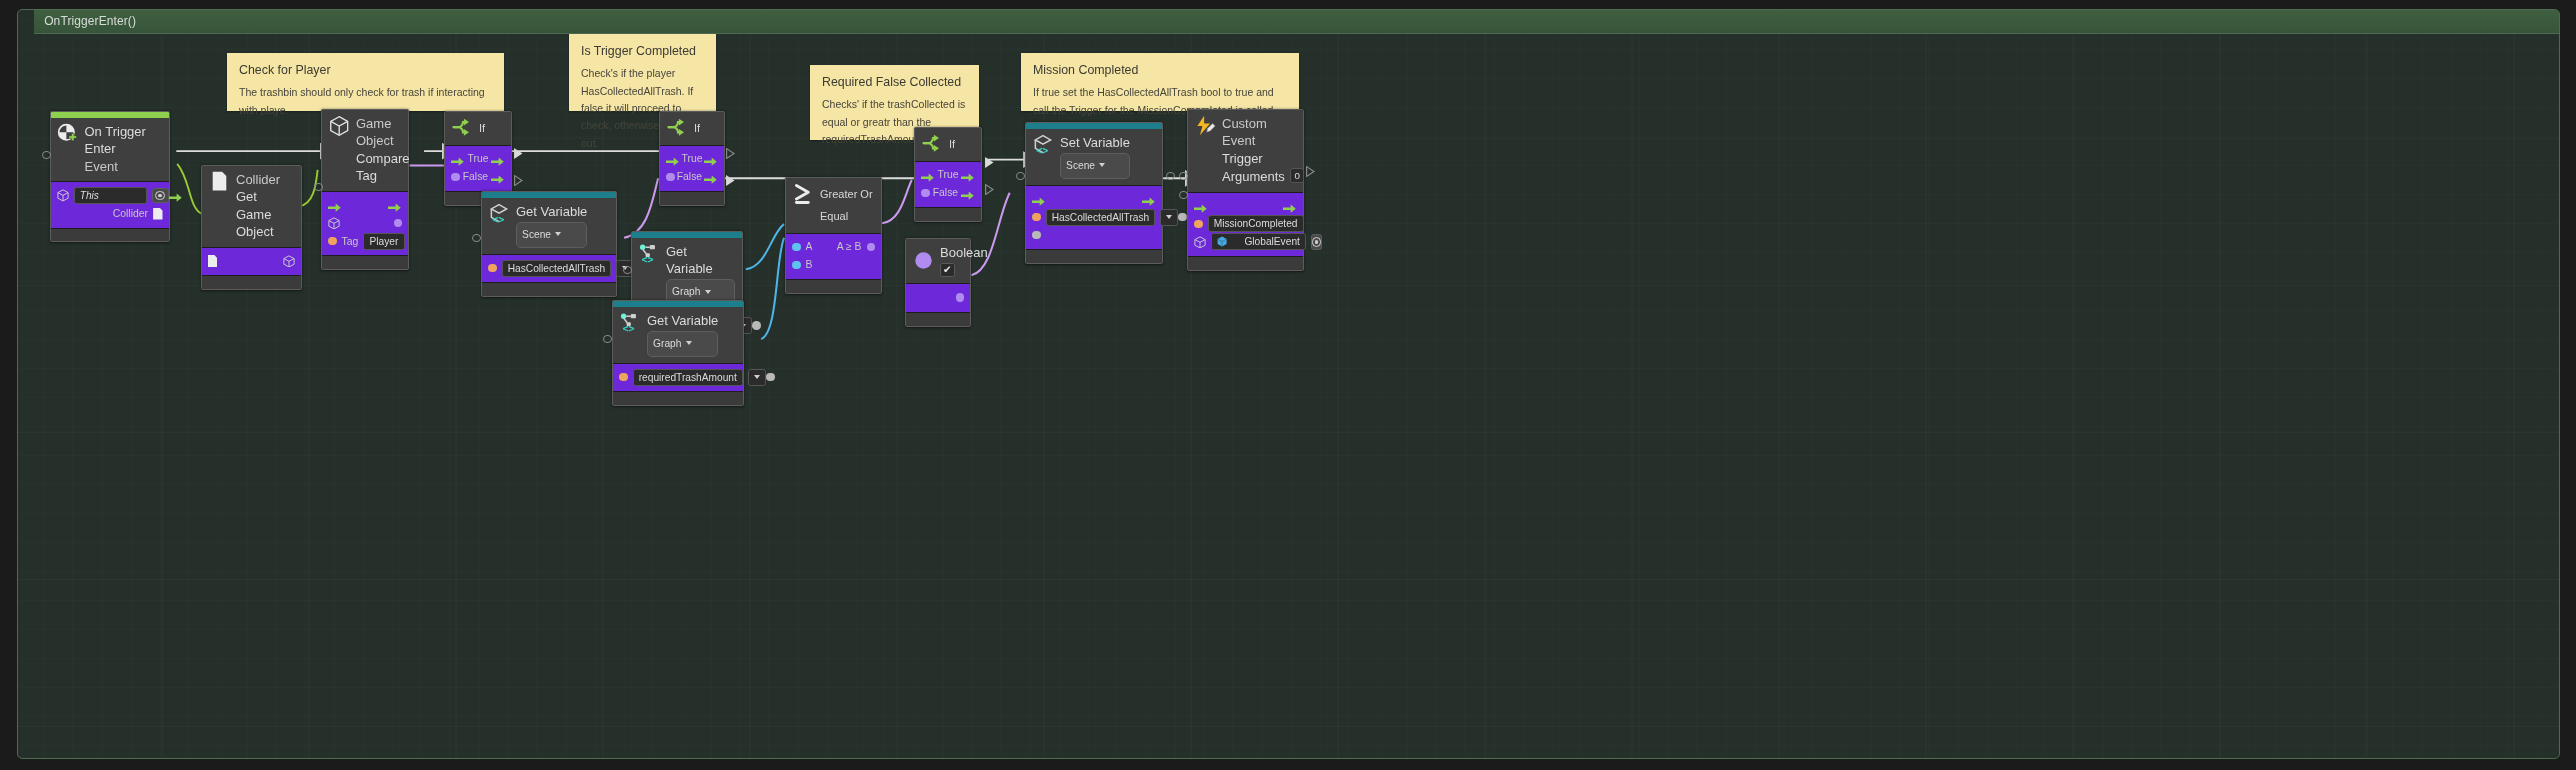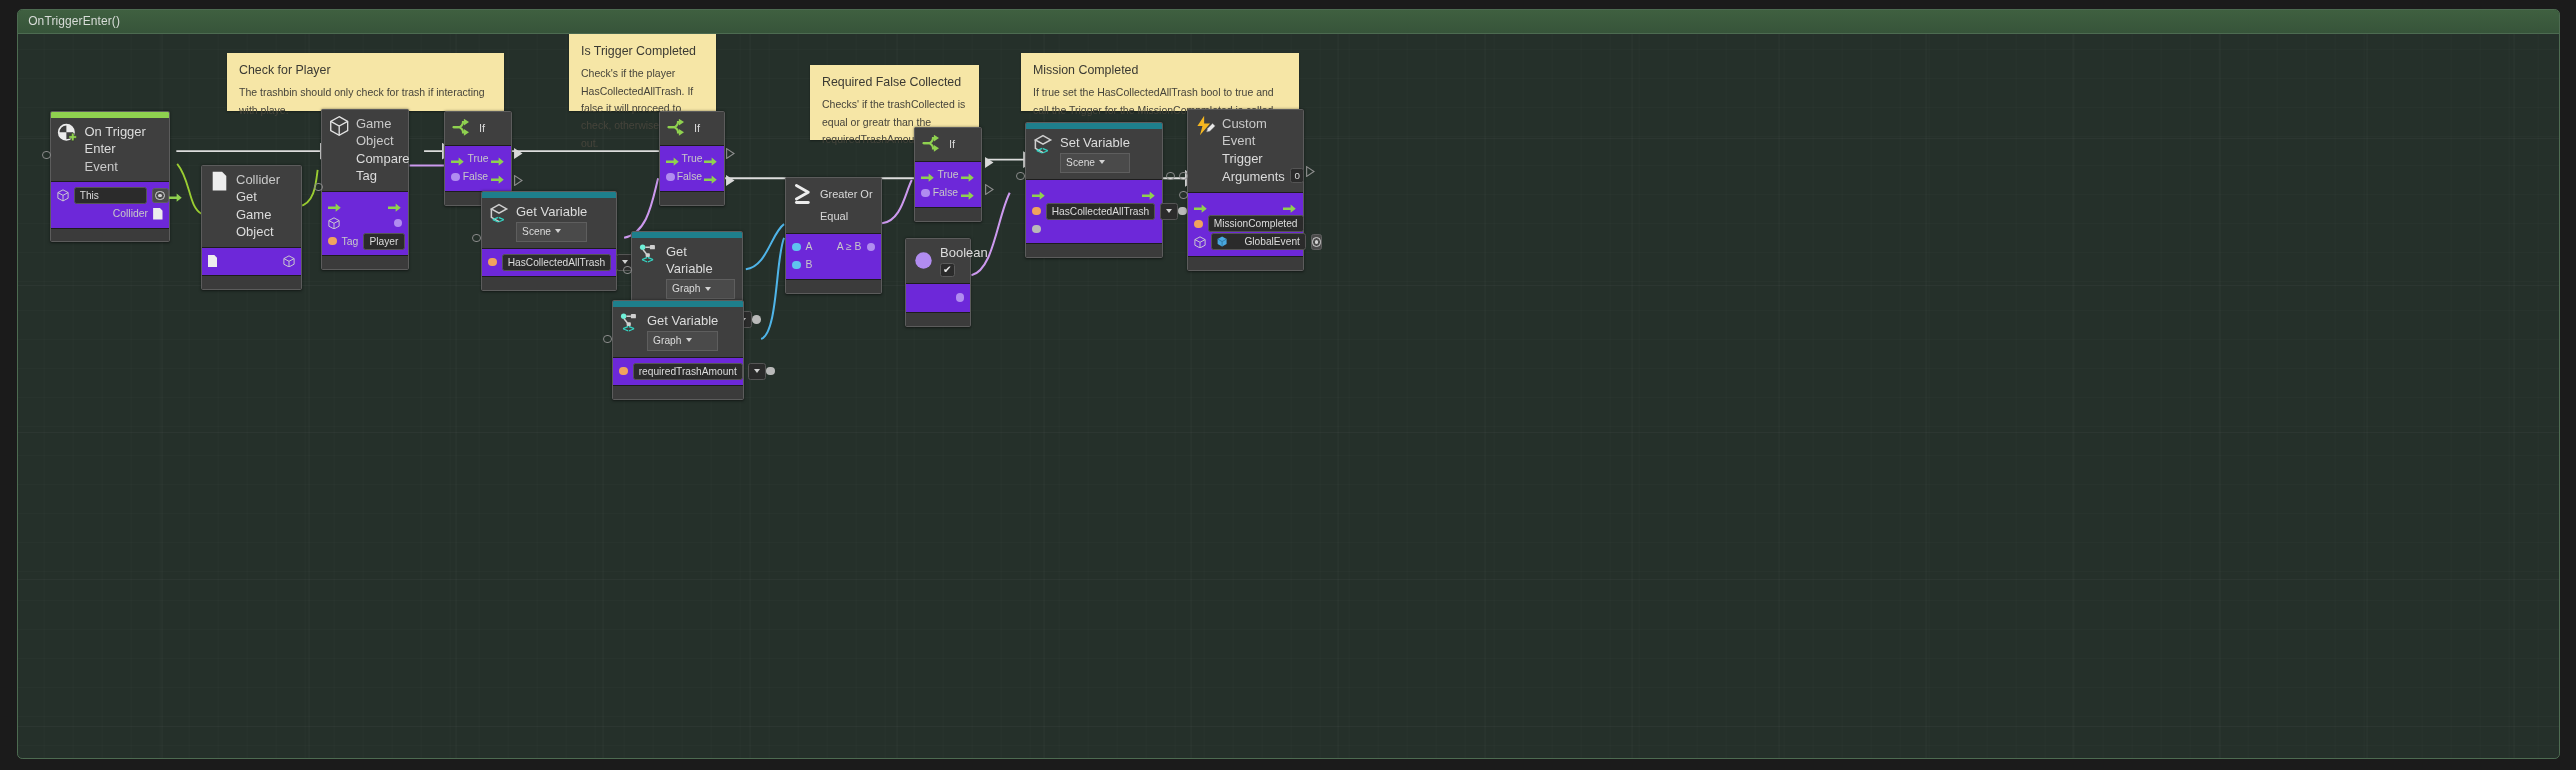--- a/index.html
+++ b/index.html
@@ -30,21 +30,21 @@
     background-image:
       linear-gradient(to right, rgba(255,255,255,0.030) 0.9px, transparent 0.9px),
       linear-gradient(to bottom, rgba(255,255,255,0.030) 0.9px, transparent 0.9px),
       linear-gradient(to right, rgba(255,255,255,0.015) 0.9px, transparent 0.9px),
       linear-gradient(to bottom, rgba(255,255,255,0.015) 0.9px, transparent 0.9px);
     background-size: 147px 147px, 147px 147px, 29px 29px, 29px 29px;
     background-position: -3.4px -19px, -3.4px -19px, -3.4px -19px, -3.4px -19px;
     pointer-events: none;
   }
   .group-header {
-    position: absolute; left: 0; top: 0;
+    position: absolute; left: 16px; top: 0;
     width: 100%; height: 24px;
     background: linear-gradient(to bottom, #3f6040, #37543a);
     border-bottom: 0.9px solid #4d6b51;
     display: flex; align-items: center;
     padding-left: 10.2px;
   }
   .group-title {
     color: #d8dcd8; font-size: 12px; letter-spacing: 0.1px;
   }
 
@@ -149,25 +149,25 @@
     font-size: 10.2px;
     padding: 1.7px 5.1px;
     height: 17px;
     display: flex; align-items: center;
     white-space: nowrap;
   }
   .field-wide { min-width: 73px; }
   .chip {
     background: #4a4a4a;
     border: 0.9px solid #5e5e5e;
-    border-radius: 0;
+    border-radius: 5px;
     color: #dcdcdc;
     font-size: 10.2px;
     padding: 0.9px 4.3px 1.7px 5.1px;
-    height: 20px;
+    height: 26px;
     display: inline-flex; align-items: center; gap: 4.3px;
   }
   .caret {
     width: 0; height: 0;
     border-left: 3.8px solid transparent;
     border-right: 3.8px solid transparent;
     border-top: 4.3px solid #d2d2d2;
   }
   .dd-btn {
     background: #2b2b2b; border: 0.9px solid #555; border-radius: 2.6px;
@@ -288,21 +288,21 @@
       </div>
       <div class="node-body">
         <div class="row">
           <span class="left">
             <span class="p-cube">
               <svg width="12" height="12.8" viewBox="0 0 14 15">
                   <path d="M7 1 L13 4.2 L13 10.8 L7 14 L1 10.8 L1 4.2 Z" fill="none" stroke="#d0d0d0" stroke-width="1.1"></path>
                   <path d="M1 4.2 L7 7.4 L13 4.2 M7 7.4 L7 14" fill="none" stroke="#d0d0d0" stroke-width="1.1"></path>
                 </svg>
             </span>
-            <span class="field field-wide" style="width:53px;">
+            <span class="field field-wide" style="width:53px;font-style:italic;">
               <span>This</span>
             </span>
             <span class="radio-btn">
                 <span class="radio-dot"></span>
               </span>
           </span>
           <span class="right">
             <span class="p-arrow">
               <svg width="13.6" height="9.4" viewBox="0 0 16 11">
                   <path d="M0 4 h9 v-3.4 l6 4.9 l-6 4.9 v-3.4 h-9 z" fill="#8fd14f"></path>

